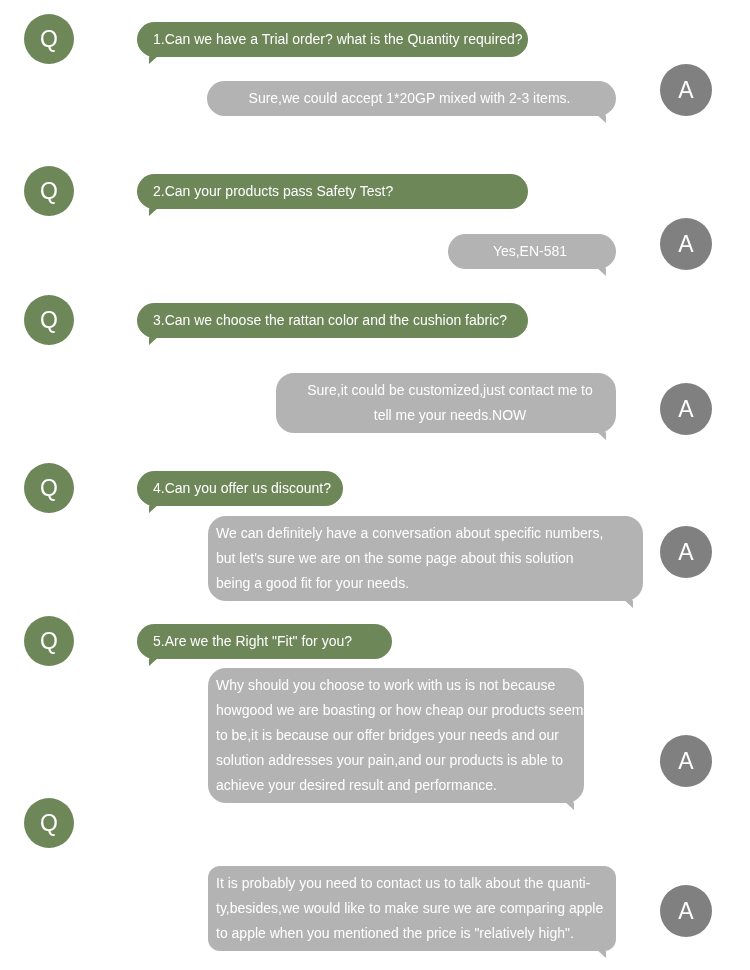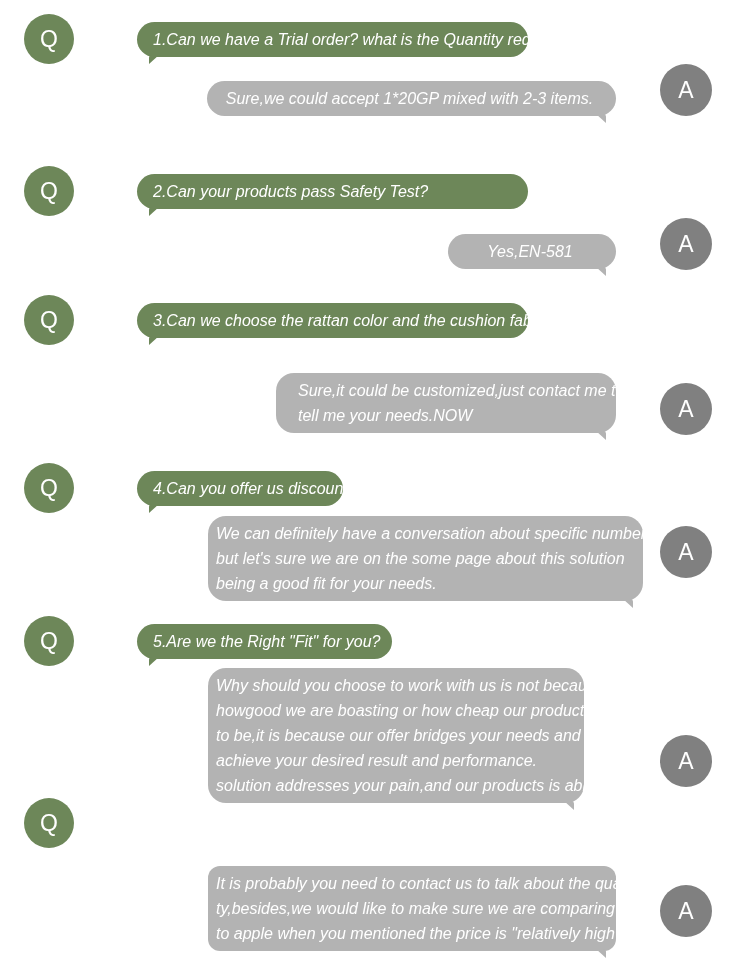--- a/index.html
+++ b/index.html
@@ -19,24 +19,23 @@
     font-weight: 400;
     font-family: "Liberation Sans", sans-serif;
     user-select: none;
   }
   .avatar-q { width: 50px; height: 50px; left: 24px; background: #6d8759; font-size: 23px; }
   .avatar-a { width: 52px; height: 52px; left: 660px; background: #808080; font-size: 23px; }
 
   .bubble {
     position: absolute;
     color: #ffffff;
-    font-size: 16px;
+    font-size: 14px;
     line-height: 25px;
     border-radius: 18px;
-    font-style: italic;
   }
   .bubble-q {
     background: #6d8759;
     padding: 5px 18px 5px 16px;
   }
   .bubble-a {
     background: #b3b3b3;
     padding: 5px 14px 5px 10px;
   }
   .bubble-a.centered { text-align: center; }
@@ -92,21 +91,21 @@
   <div class="avatar avatar-a" style="top:218px;">
     <span>A</span>
   </div>
 
   <div class="avatar avatar-q" style="top:295px;">
     <span>Q</span>
   </div>
   <div class="bubble bubble-q" style="top:303px; left:137px; width:391px;">
     <span class="line">3.Can we choose the rattan color and the cushion fabric?</span>
   </div>
-  <div class="bubble bubble-a" style="top:373px; left:276px; width:340px; padding-left:22px;">
+  <div class="bubble bubble-a" style="top:373px; left:276px; width:340px; padding-left:22px;text-align:center;">
     <span class="line">Sure,it could be customized,just contact me to</span>
     <span class="line">tell me your needs.NOW</span>
   </div>
   <div class="avatar avatar-a" style="top:383px;">
     <span>A</span>
   </div>
 
   <div class="avatar avatar-q" style="top:463px;">
     <span>Q</span>
   </div>
@@ -125,22 +124,22 @@
   <div class="avatar avatar-q" style="top:616px;">
     <span>Q</span>
   </div>
   <div class="bubble bubble-q" style="top:624px; left:137px; width:255px;">
     <span class="line">5.Are we the Right "Fit" for you?</span>
   </div>
   <div class="bubble bubble-a" style="top:668px; left:208px; width:376px; padding-left:8px;">
     <span class="line">Why should you choose to work with us is not because</span>
     <span class="line">howgood we are boasting or how cheap our products seems</span>
     <span class="line">to be,it is because our offer bridges your needs and our</span>
+    <span class="line">solution addresses your pain,and our products is able to</span>
     <span class="line">achieve your desired result and performance.</span>
-    <span class="line">solution addresses your pain,and our products is able to</span>
   </div>
   <div class="avatar avatar-a" style="top:735px;">
     <span>A</span>
   </div>
 
   <div class="avatar avatar-q" style="top:798px;">
     <span>Q</span>
   </div>
   <div class="bubble bubble-a" style="top:866px; left:208px; width:408px; padding-left:8px;border-radius:12px;">
     <span class="line">It is probably you need to contact us to talk about the quanti-</span>

